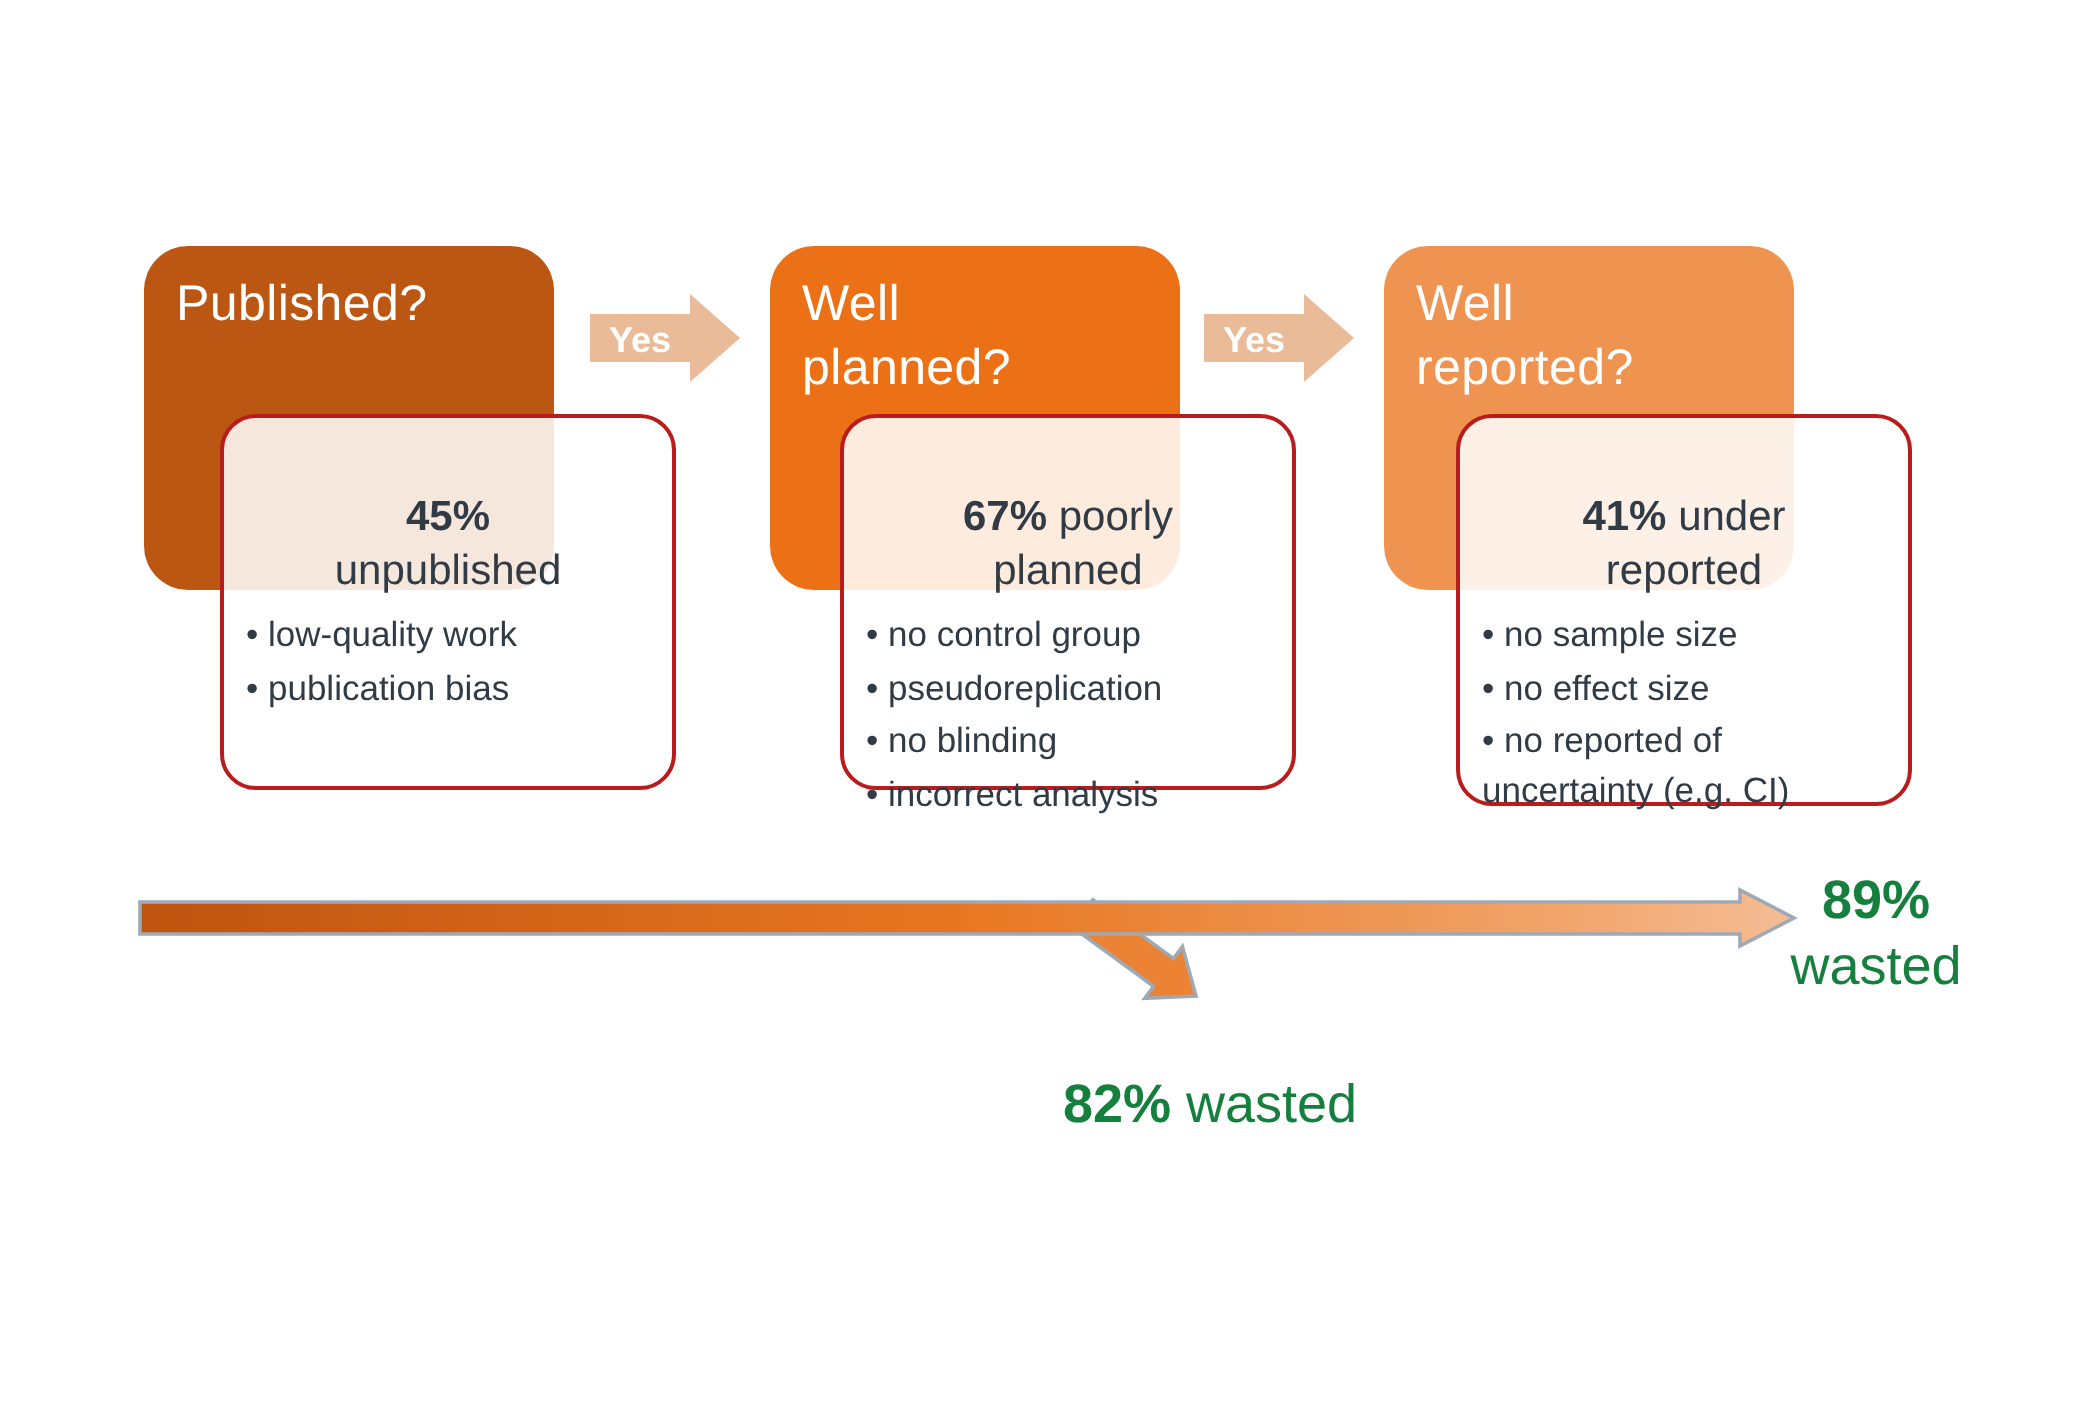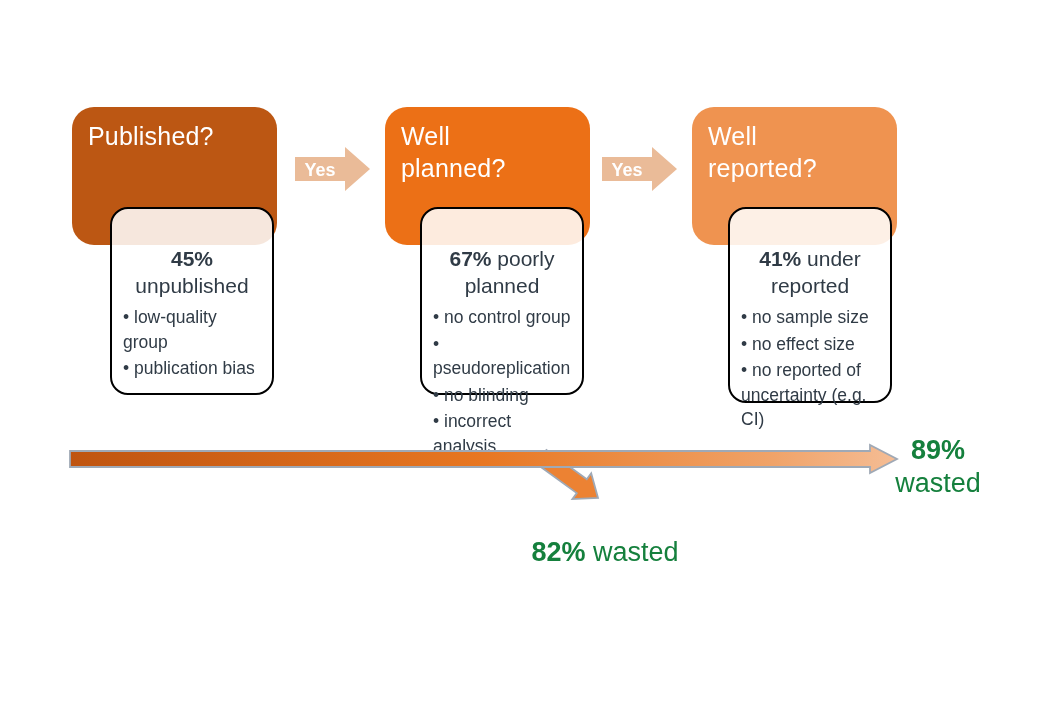--- a/index.html
+++ b/index.html
@@ -2,21 +2,21 @@
 <html><head>
 <meta charset="utf-8">
 <style>
   html,body{margin:0;padding:0;background:#ffffff;}
   .stage-wrap{
     position:relative;width:1040px;height:709px;background:#ffffff;overflow:hidden;
     font-family:"Liberation Sans","DejaVu Sans",sans-serif;color:#303B46;
   }
   
   .qbox{
-    position:absolute;top:107px;width:205px;height:138px;border-radius:22px;
+    position:absolute;top:123px;width:205px;height:172px;border-radius:22px;
     box-sizing:border-box;padding:13px 16px;
   }
   .qbox .qlabel{
     color:#ffffff;font-size:25px;line-height:32px;white-space:pre-line;letter-spacing:.2px;
   }
   #qbox-1{left:72px;}
   #qbox-2{left:385px;}
   #qbox-3{left:692px;}
 
   
@@ -24,22 +24,22 @@
   #yes-1{left:293px;top:143px;}
   #yes-2{left:600px;top:143px;}
   .yes-arrow svg{position:absolute;left:0;top:0;}
   .yes-arrow .yes-label{
     position:absolute;left:0;top:15px;width:54px;text-align:center;
     color:#ffffff;font-size:18px;line-height:24px;
   }
 
   
   .callout{
-    position:absolute;top:207px;width:164px;border-radius:18px;
-    background:rgba(255,255,255,0.86);border:2px solid #000000;
+    position:absolute;top:207px;width:228px;border-radius:18px;
+    background:rgba(255,255,255,0.86);border:2px solid #b91c1c;
     box-sizing:border-box;padding:9px 11px 8px 11px;
   }
   #callout-1{left:110px;height:188px;}
   #callout-2{left:420px;height:188px;}
   #callout-3{left:728px;height:196px;}
   .callout .heading{
     text-align:center;font-size:21px;line-height:27px;white-space:pre-line;color:#303B46;
   }
   .callout .heading .pct{font-weight:bold;}
   .callout .bullets{margin-top:6px;}
@@ -86,21 +86,21 @@
     </svg>
     <span class="yes-label">Yes</span>
   </div>
 
   <div class="callout" id="callout-1">
     <div class="heading">
       <span class="pct">45%</span><span>
 unpublished</span>
     </div>
     <div class="bullets">
-      <div class="bullet">• low-quality group</div>
+      <div class="bullet">• low-quality work</div>
       <div class="bullet">• publication bias</div>
     </div>
   </div>
 
   <div class="callout" id="callout-2">
     <div class="heading">
       <span class="pct">67%</span><span> poorly
 planned</span>
     </div>
     <div class="bullets">

